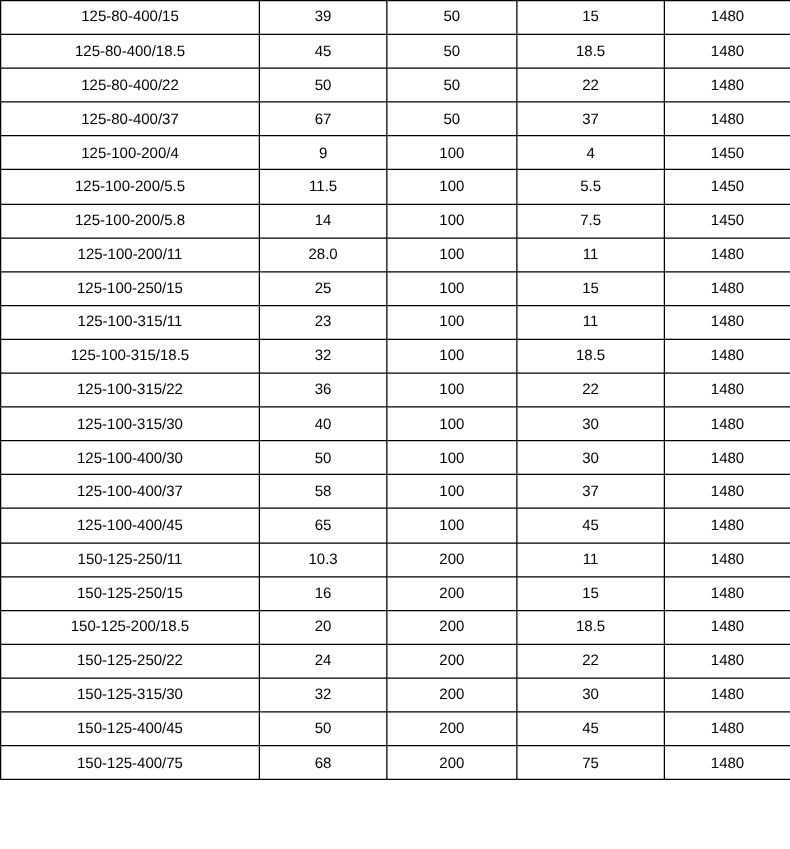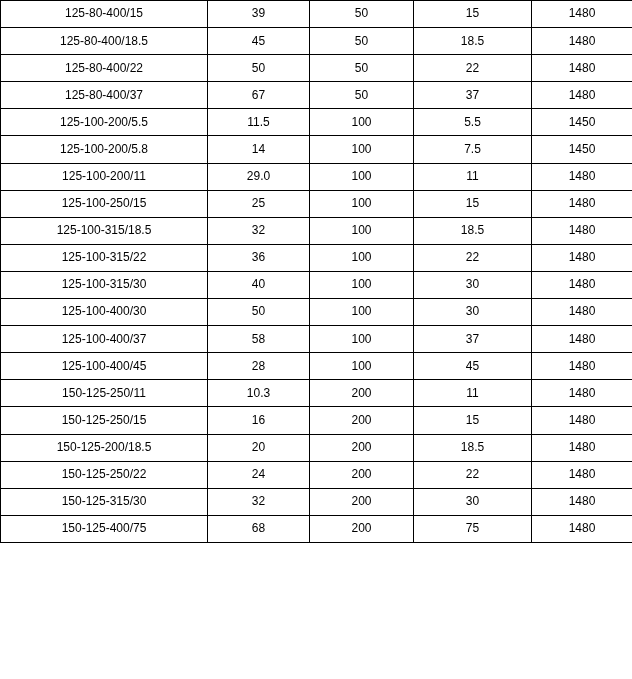--- a/index.html
+++ b/index.html
@@ -69,48 +69,62 @@
         <td>1480</td>
       </tr>
       <tr>
         <td>125-80-400/37</td>
         <td>67</td>
         <td>50</td>
         <td>37</td>
         <td>1480</td>
       </tr>
       <tr>
+        <td>125-100-200/4</td>
+        <td>9</td>
+        <td>100</td>
+        <td>4</td>
+        <td>1450</td>
+      </tr>
+      <tr>
         <td>125-100-200/5.5</td>
         <td>11.5</td>
         <td>100</td>
         <td>5.5</td>
         <td>1450</td>
       </tr>
       <tr>
         <td>125-100-200/5.8</td>
         <td>14</td>
         <td>100</td>
         <td>7.5</td>
         <td>1450</td>
       </tr>
       <tr>
         <td>125-100-200/11</td>
-        <td>29.0</td>
+        <td>28.0</td>
         <td>100</td>
         <td>11</td>
         <td>1480</td>
       </tr>
       <tr>
         <td>125-100-250/15</td>
         <td>25</td>
         <td>100</td>
         <td>15</td>
         <td>1480</td>
       </tr>
       <tr>
+        <td>125-100-315/11</td>
+        <td>23</td>
+        <td>100</td>
+        <td>11</td>
+        <td>1480</td>
+      </tr>
+      <tr>
         <td>125-100-315/18.5</td>
         <td>32</td>
         <td>100</td>
         <td>18.5</td>
         <td>1480</td>
       </tr>
       <tr>
         <td>125-100-315/22</td>
         <td>36</td>
         <td>100</td>
@@ -133,21 +147,21 @@
       </tr>
       <tr>
         <td>125-100-400/37</td>
         <td>58</td>
         <td>100</td>
         <td>37</td>
         <td>1480</td>
       </tr>
       <tr>
         <td>125-100-400/45</td>
-        <td>28</td>
+        <td>65</td>
         <td>100</td>
         <td>45</td>
         <td>1480</td>
       </tr>
       <tr>
         <td>150-125-250/11</td>
         <td>10.3</td>
         <td>200</td>
         <td>11</td>
         <td>1480</td>
@@ -171,20 +185,27 @@
         <td>24</td>
         <td>200</td>
         <td>22</td>
         <td>1480</td>
       </tr>
       <tr>
         <td>150-125-315/30</td>
         <td>32</td>
         <td>200</td>
         <td>30</td>
+        <td>1480</td>
+      </tr>
+      <tr>
+        <td>150-125-400/45</td>
+        <td>50</td>
+        <td>200</td>
+        <td>45</td>
         <td>1480</td>
       </tr>
       <tr>
         <td>150-125-400/75</td>
         <td>68</td>
         <td>200</td>
         <td>75</td>
         <td>1480</td>
       </tr>
     </tbody>

